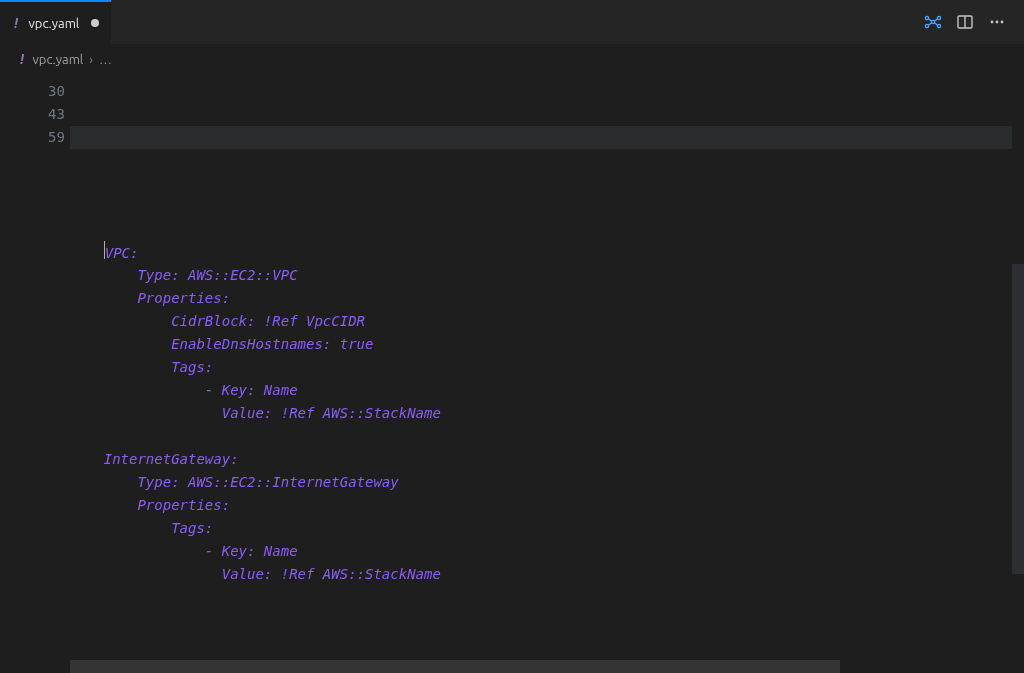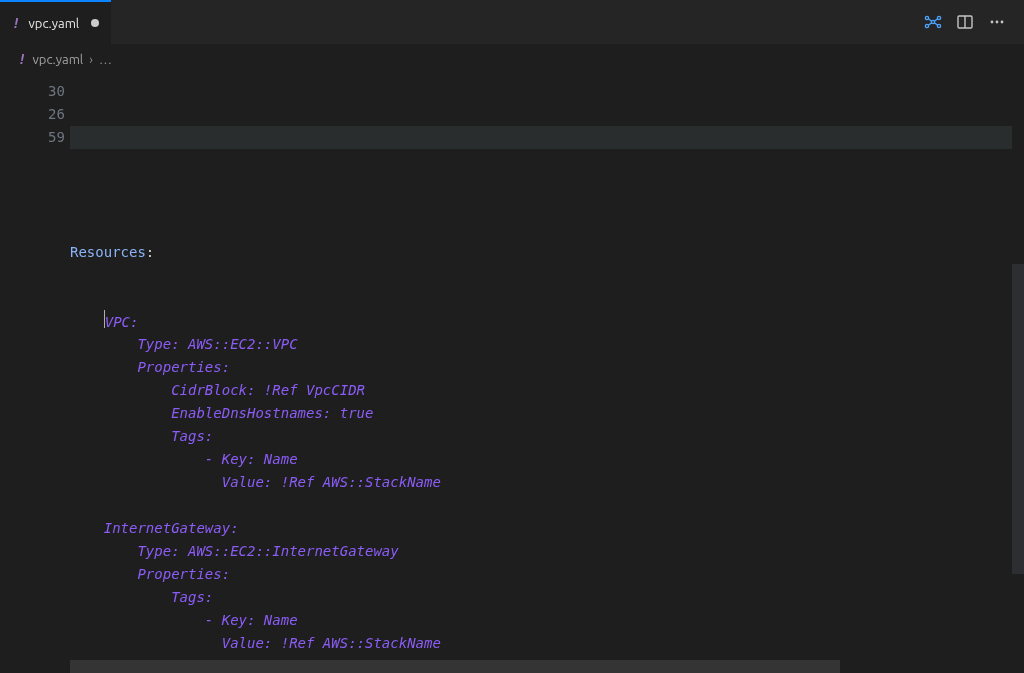--- a/index.html
+++ b/index.html
@@ -210,29 +210,28 @@
   <span class="lang-badge">!</span>
   <span>vpc.yaml</span>
   <span class="sep">›</span>
   <span class="ellipsis">…</span>
 </div>
 
 <div class="editor-wrap">
   <div class="editor">
     <div class="gutter" id="gutter">
         <div>30</div>
-        <div>26</div>
+        <div>43</div>
         <div>59</div>
       </div>
 
     <div class="code-area">
       <div class="current-line-bg"></div>
 
       <div class="line"></div>
-      <div class="line"><span class="tok-key">Resources</span><span class="tok-colon">:</span></div>
       <div id="ghost-block"><div class="line ghost">    <span class="cursor"></span>VPC:</div><div class="line ghost">        Type: AWS::EC2::VPC</div><div class="line ghost">        Properties:</div><div class="line ghost">            CidrBlock: !Ref VpcCIDR</div><div class="line ghost">            EnableDnsHostnames: true</div><div class="line ghost">            Tags:</div><div class="line ghost">                - Key: Name</div><div class="line ghost">                  Value: !Ref AWS::StackName</div><div class="line ghost"></div><div class="line ghost">    InternetGateway:</div><div class="line ghost">        Type: AWS::EC2::InternetGateway</div><div class="line ghost">        Properties:</div><div class="line ghost">            Tags:</div><div class="line ghost">                - Key: Name</div><div class="line ghost">                  Value: !Ref AWS::StackName</div><div class="line ghost"></div></div>
     </div>
   </div>
 
   <div class="overview">
     <div class="thumb"></div>
   </div>
 
   <div class="hscroll">
     <div class="thumb" id="hscroll-thumb" style="width: 770px;"></div>

